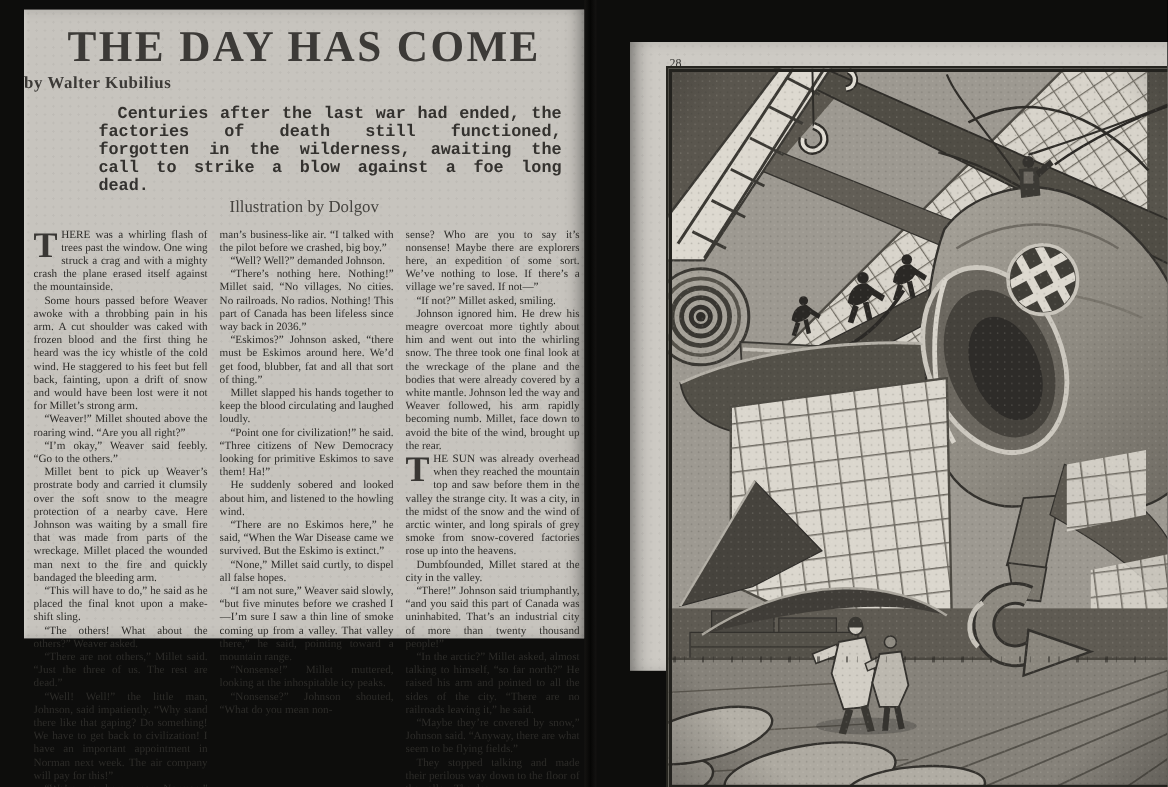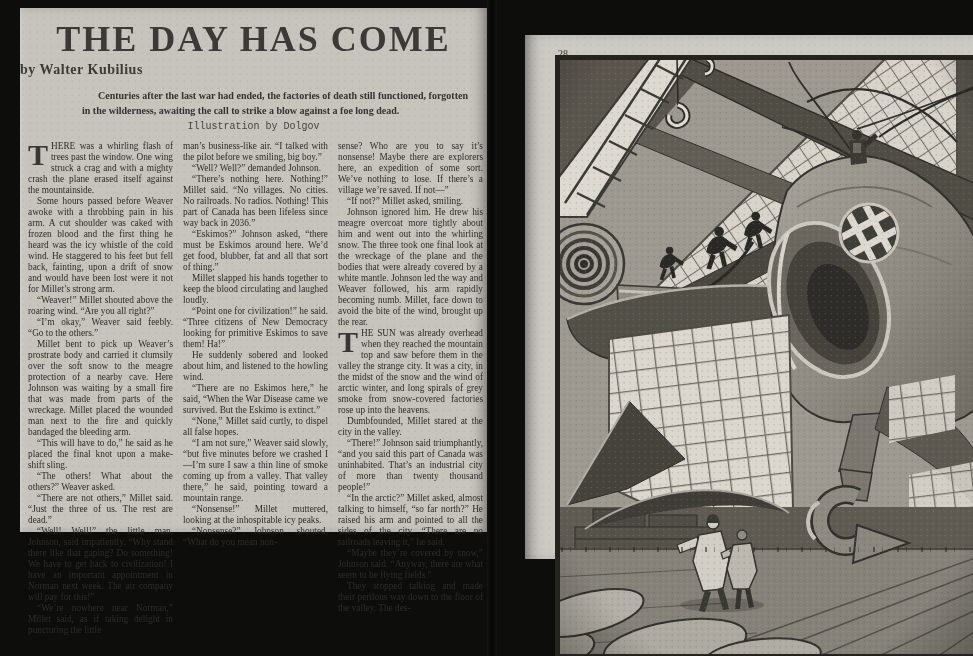--- a/index.html
+++ b/index.html
@@ -13,23 +13,23 @@
   .page-right{left:525px;width:460px;background:#cdcac4;
         background-image:radial-gradient(rgba(0,0,0,.04) 1px, transparent 1px);
         background-size:7px 7px;
         box-shadow:inset 11px 0 16px -9px rgba(0,0,0,.55), inset -3px 0 6px -3px rgba(255,255,255,.3);margin-top:27px;}
   .gutter{position:absolute;left:487px;top:0;width:10px;height:656px;background:linear-gradient(90deg,#151412,#060605,#141312);}
 
   
   .story-title{margin:13px 6px 0;text-align:center;font-weight:bold;font-size:36px;line-height:1;
                letter-spacing:2px;color:#3c3a37;transform:scaleY(1.02);}
   .byline{margin-top:5px;text-align:left;font-weight:bold;font-size:14px;color:#3c3a37;letter-spacing:.5px;}
-  .blurb{margin:10px 20px 0 62px;width:386px;font-family:Liberation Serif, serif;
-         font-weight:bold;font-size:10px;line-height:15px;text-align:justify;text-indent:16px;color:#34322f;}
-  .credit{margin-top:3px;text-align:center;font-family:Liberation Mono, monospace;font-size:10px;color:#45433f;}
+  .blurb{margin:10px 20px 0 62px;width:386px;font-family:Liberation Mono, monospace;
+         font-weight:bold;font-size:14px;line-height:15px;text-align:justify;text-indent:16px;color:#34322f;}
+  .credit{margin-top:3px;text-align:center;font-family:Liberation Serif, serif;font-size:14px;color:#45433f;}
   .cols{display:flex;gap:10px;margin:9px 4px 0 8px;height:519px;overflow:hidden;}
   .col{width:145px;overflow:hidden;font-size:9.3px;line-height:11px;text-align:justify;color:#2d2c29;}
   .p{margin:0;text-indent:9px;}
   .p.flush,.p.cap{text-indent:0;}
   .dropcap{float:left;font-weight:bold;font-size:30px;line-height:25px;margin:1px 3px 0 0;color:#393734;}
 
   
   .pagenum{position:absolute;top:13px;left:33px;font-size:10px;color:#33322f;}
   .illo{position:absolute;top:20px;left:30px;width:421px;height:600px;border:2px solid #25241f;
         box-sizing:content-box;background:#9d9991;}
@@ -56,21 +56,21 @@
         <p class="p">“Weaver!” Millet shouted above the roaring wind. “Are you all right?”</p>
         <p class="p">“I’m okay,” Weaver said feebly. “Go to the others.”</p>
         <p class="p">Millet bent to pick up Weaver’s prostrate body and carried it clumsily over the soft snow to the meagre protection of a nearby cave. Here Johnson was waiting by a small fire that was made from parts of the wreckage. Millet placed the wounded man next to the fire and quickly bandaged the bleeding arm.</p>
         <p class="p">“This will have to do,” he said as he placed the final knot upon a make-shift sling.</p>
         <p class="p">“The others! What about the others?” Weaver asked.</p>
         <p class="p">“There are not others,” Millet said. “Just the three of us. The rest are dead.”</p>
         <p class="p">“Well! Well!” the little man, Johnson, said impatiently. “Why stand there like that gaping? Do something! We have to get back to civilization! I have an important appointment in Norman next week. The air company will pay for this!”</p>
         <p class="p">“We’re nowhere near Norman,” Millet said, as if taking delight in puncturing the little</p>
       </div>
       <div class="col">
-        <p class="p flush">man’s business-like air. “I talked with the pilot before we smiling, big boy.”</p>
+        <p class="p flush">man’s business-like air. “I talked with the pilot before we crashed, big boy.”</p>
         <p class="p">“Well? Well?” demanded Johnson.</p>
         <p class="p">“There’s nothing here. Nothing!” Millet said. “No villages. No cities. No railroads. No radios. Nothing! This part of Canada has been lifeless since way back in 2036.”</p>
         <p class="p">“Eskimos?” Johnson asked, “there must be Eskimos around here. We’d get food, blubber, fat and all that sort of thing.”</p>
         <p class="p">Millet slapped his hands together to keep the blood circulating and laughed loudly.</p>
         <p class="p">“Point one for civilization!” he said. “Three citizens of New Democracy looking for primitive Eskimos to save them! Ha!”</p>
         <p class="p">He suddenly sobered and looked about him, and listened to the howling wind.</p>
         <p class="p">“There are no Eskimos here,” he said, “When the War Disease came we survived. But the Eskimo is extinct.”</p>
         <p class="p">“None,” Millet said curtly, to dispel all false hopes.</p>
         <p class="p">“I am not sure,” Weaver said slowly, “but five minutes before we crashed I—I’m sure I saw a thin line of smoke coming up from a valley. That valley there,” he said, pointing toward a mountain range.</p>
         <p class="p">“Nonsense!” Millet muttered, looking at the inhospitable icy peaks.</p>

